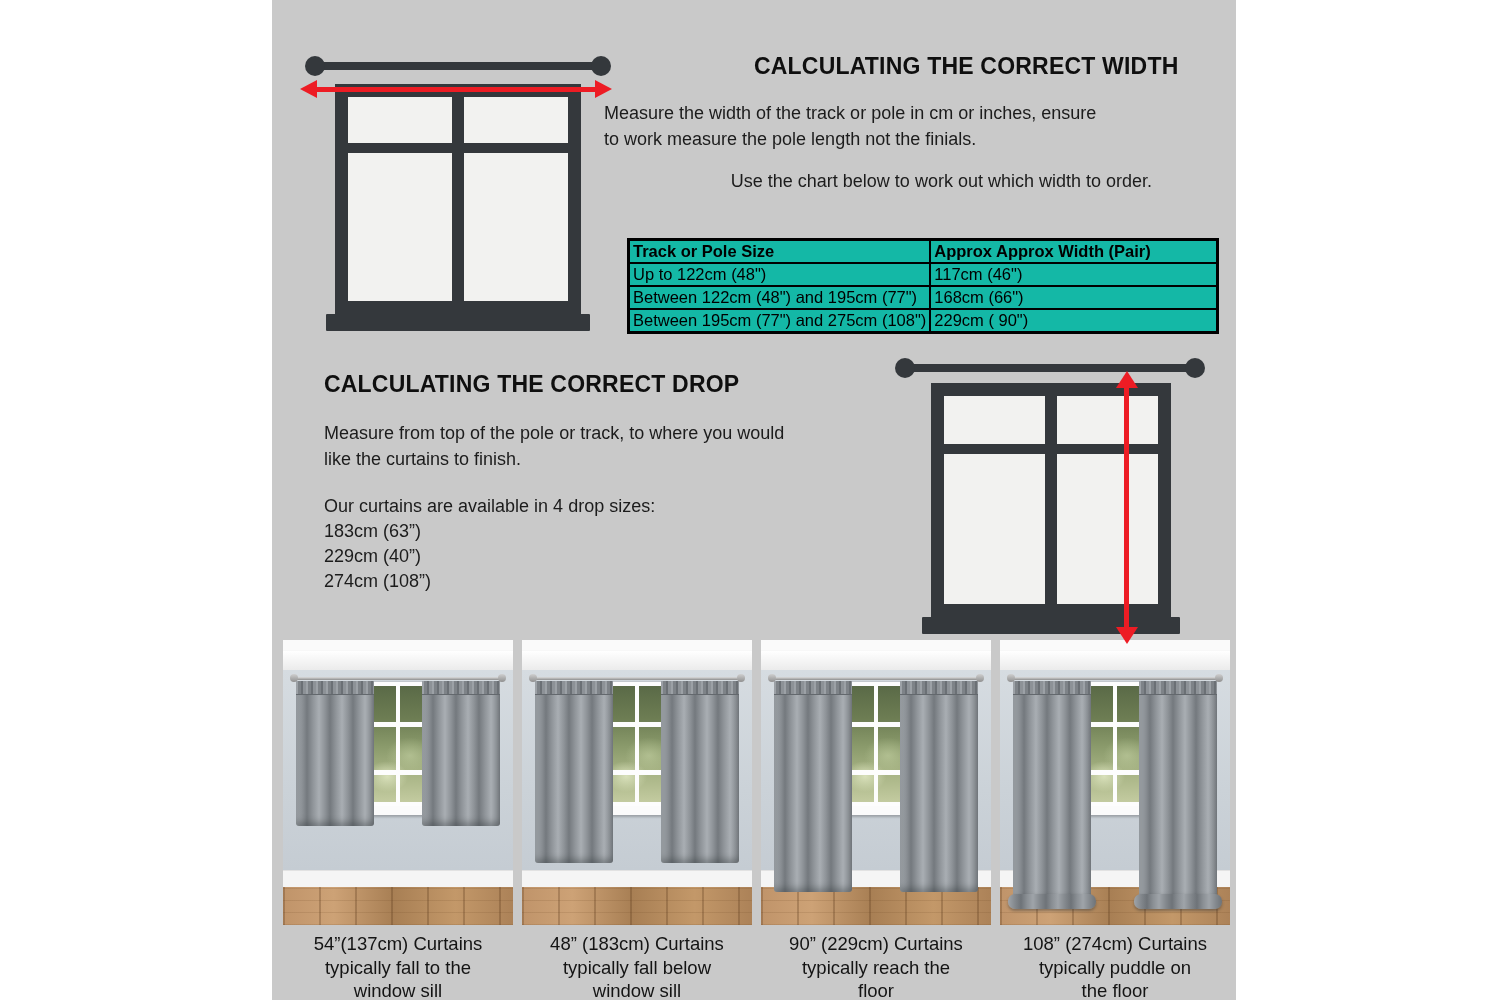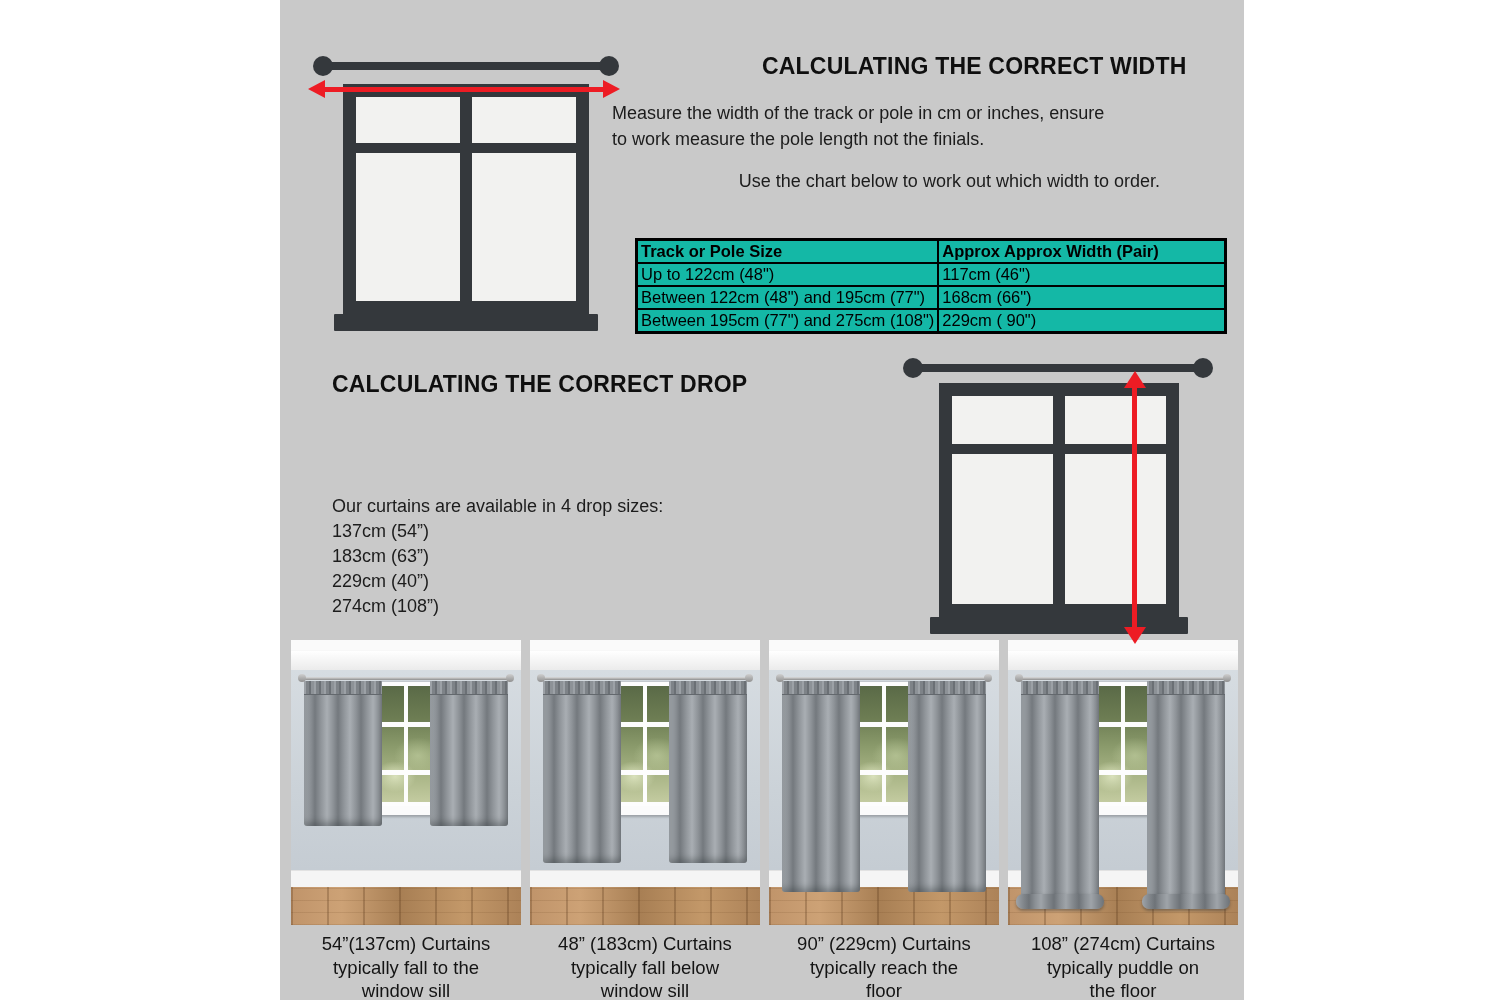--- a/index.html
+++ b/index.html
@@ -4,21 +4,21 @@
 <style>
   :root{
     --red:#ED1C24;
     --dark:#34383c;
     --panel:#c9c9c9;
     --ink:#1b1b1b;
   }
   *{margin:0;padding:0;box-sizing:border-box;}
   html,body{width:1500px;height:1000px;}
   body{background:#ffffff;font-family:"Liberation Sans", sans-serif;color:var(--ink);position:relative;}
-  .stage{position:absolute;left:12px;top:0;width:1244px;height:1000px;background:#ffffff;overflow:hidden;}
+  .stage{position:absolute;left:4px;top:0;width:1244px;height:1000px;background:#ffffff;overflow:hidden;}
   .panel{position:absolute;left:268px;top:0;width:964px;height:1000px;background:var(--panel);}
 
   
   .h-title{position:absolute;font-weight:bold;font-size:23px;color:#0f0f0f;white-space:nowrap;letter-spacing:.2px;}
   #width-title{left:750px;top:53px;}
   #drop-title{left:320px;top:371px;}
   .body-text{position:absolute;font-size:18px;line-height:26px;color:#1c1c1c;}
   #width-para1{left:600px;top:100px;width:548px;text-align:left;}
   #width-para2{left:600px;top:168px;width:548px;text-align:right;}
   #drop-para{left:320px;top:420px;text-align:left;}
@@ -148,23 +148,26 @@
       <td>168cm (66")</td>
     </tr>
     <tr>
       <td>Between 195cm (77") and 275cm (108")</td>
       <td>229cm ( 90")</td>
     </tr>
   </tbody>
     </table>
 
   <div id="drop-title" class="h-title">CALCULATING THE CORRECT DROP</div>
+  <div id="drop-para" class="body-text">
+    <div>Measure from top of the pole or track, to where you would</div>
+    <div>like the curtains to finish.</div>
+  </div>
   <div id="drop-sizes" class="body-text">
     <div>Our curtains are available in 4 drop sizes:</div>
-    <div>137cm (54”)</div>
     <div>183cm (63”)</div>
     <div>229cm (40”)</div>
     <div>274cm (108”)</div>
   </div>
 
   <div id="pole2" class="pole-bar"></div>
   <div id="fin2l" class="finial"></div>
   <div id="fin2r" class="finial"></div>
   <div id="frame2" class="win-frame">
     <div class="pane r1c1"></div>

